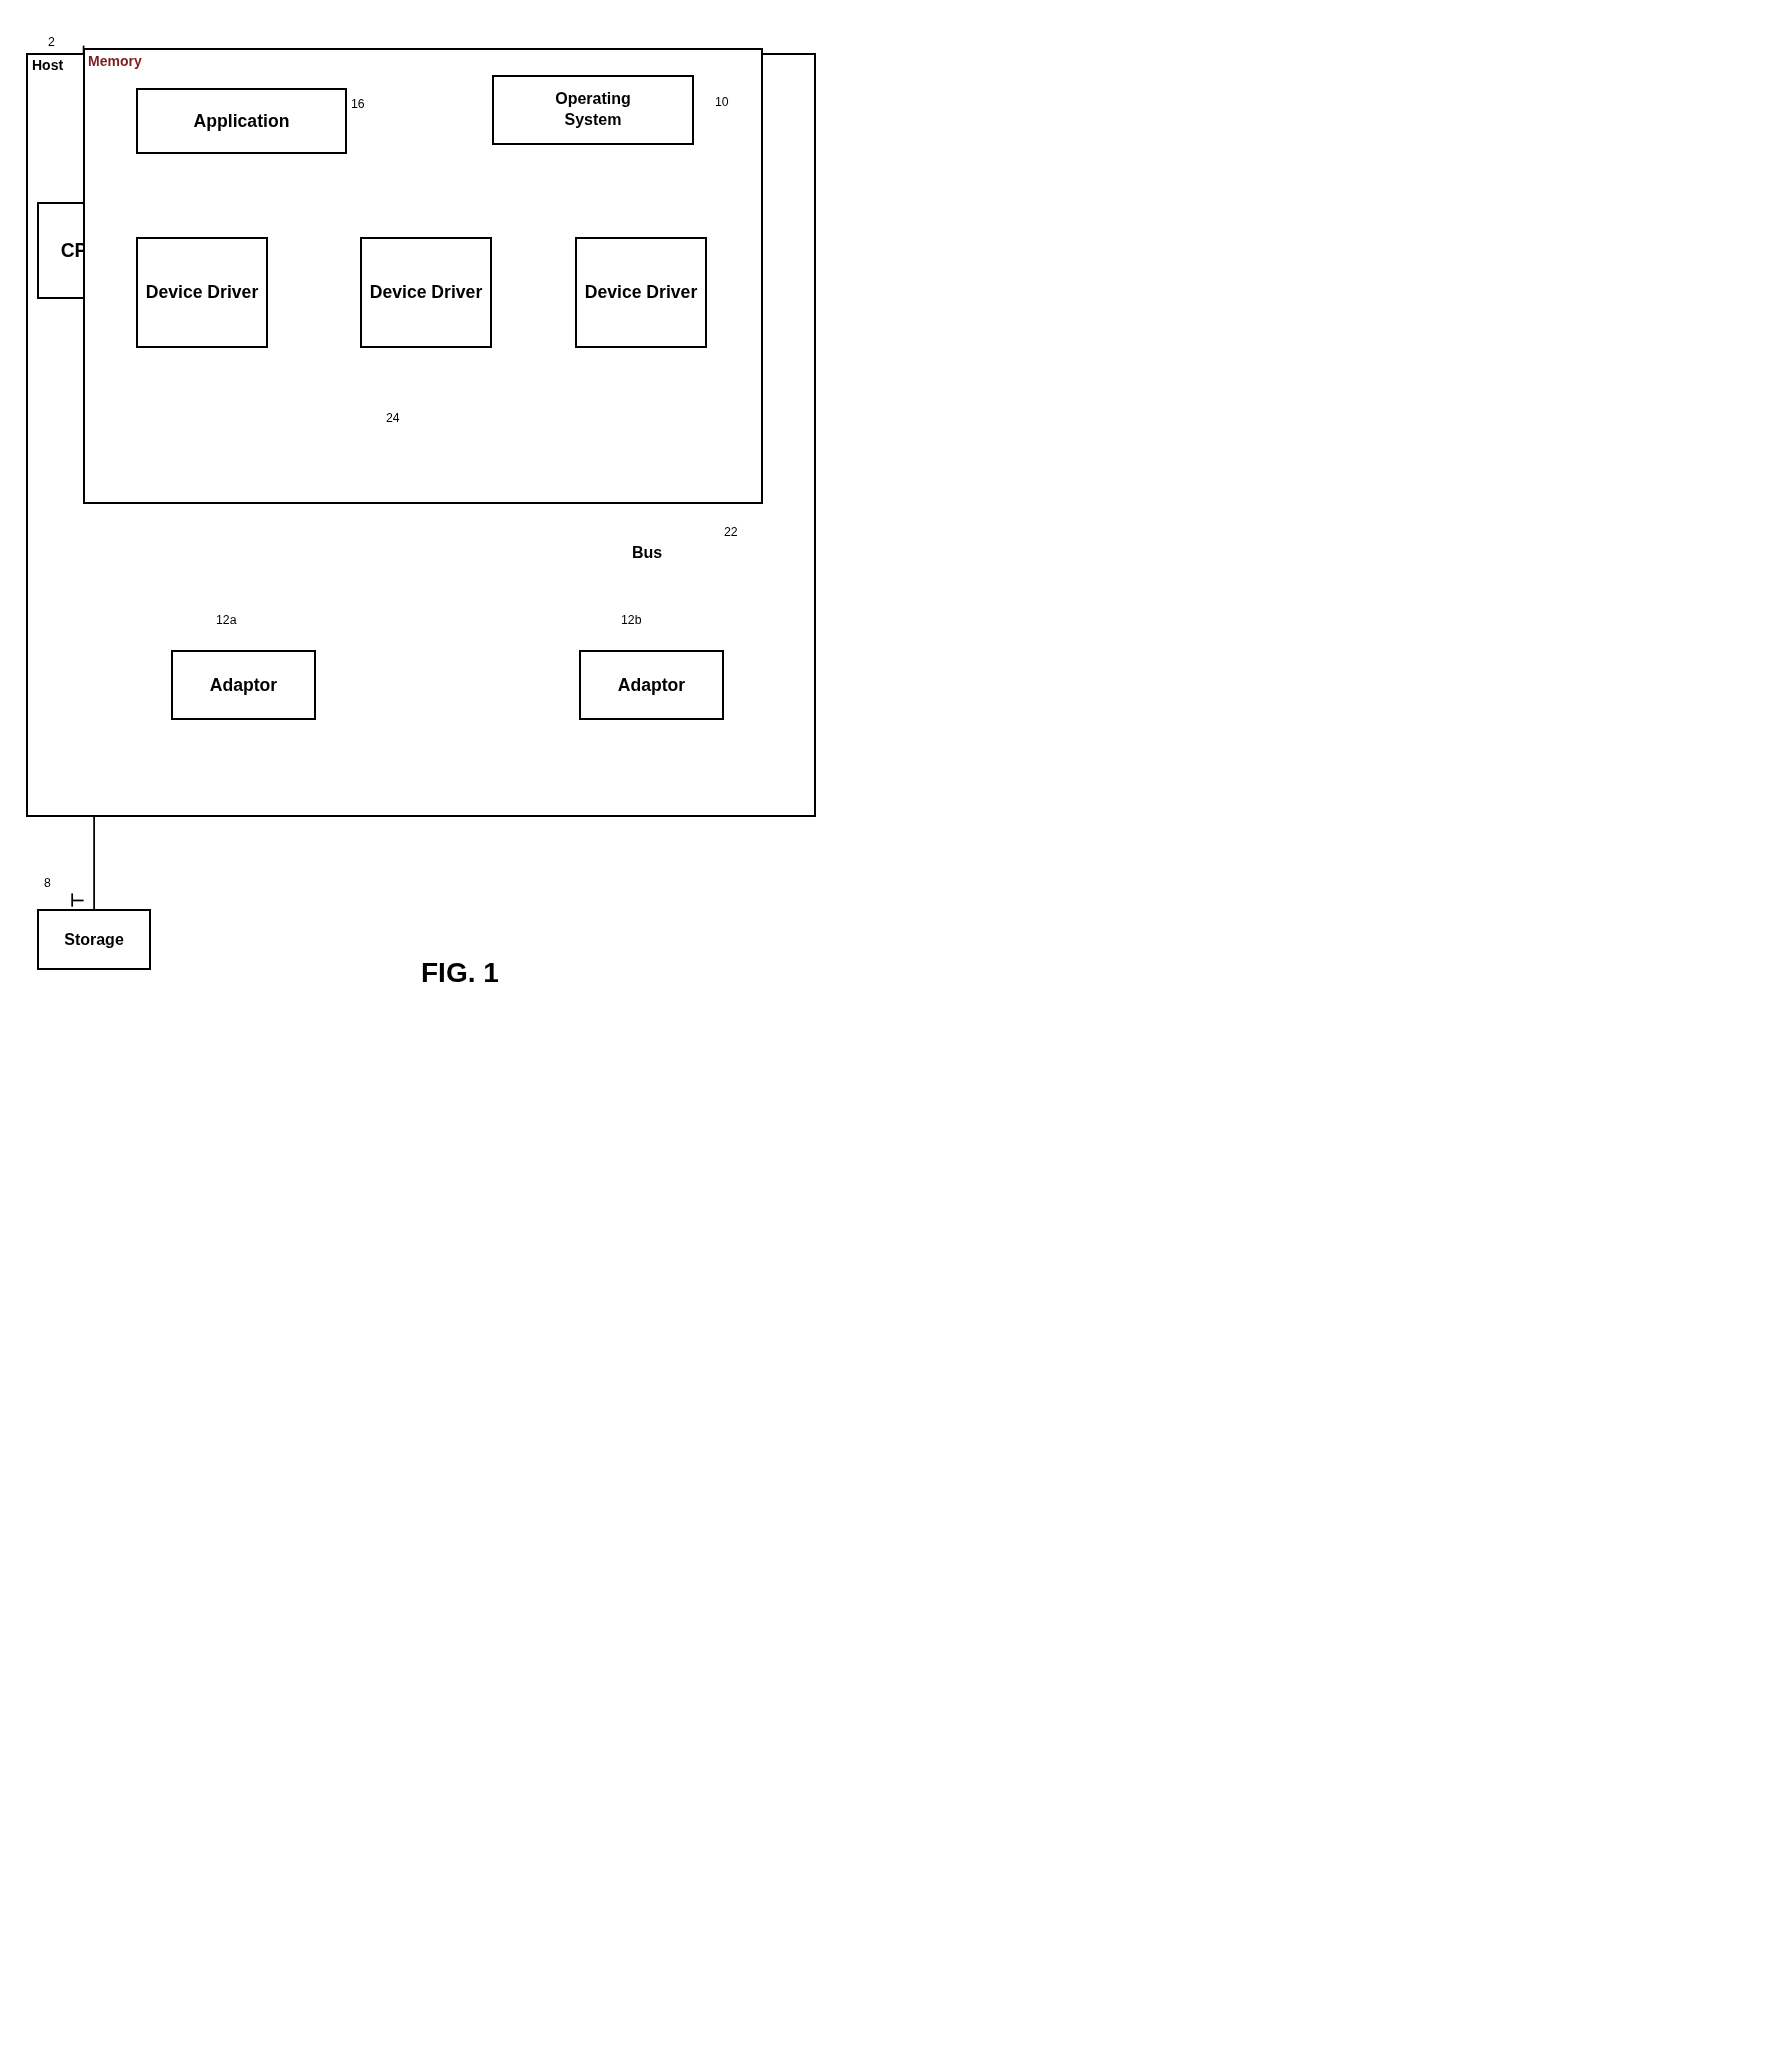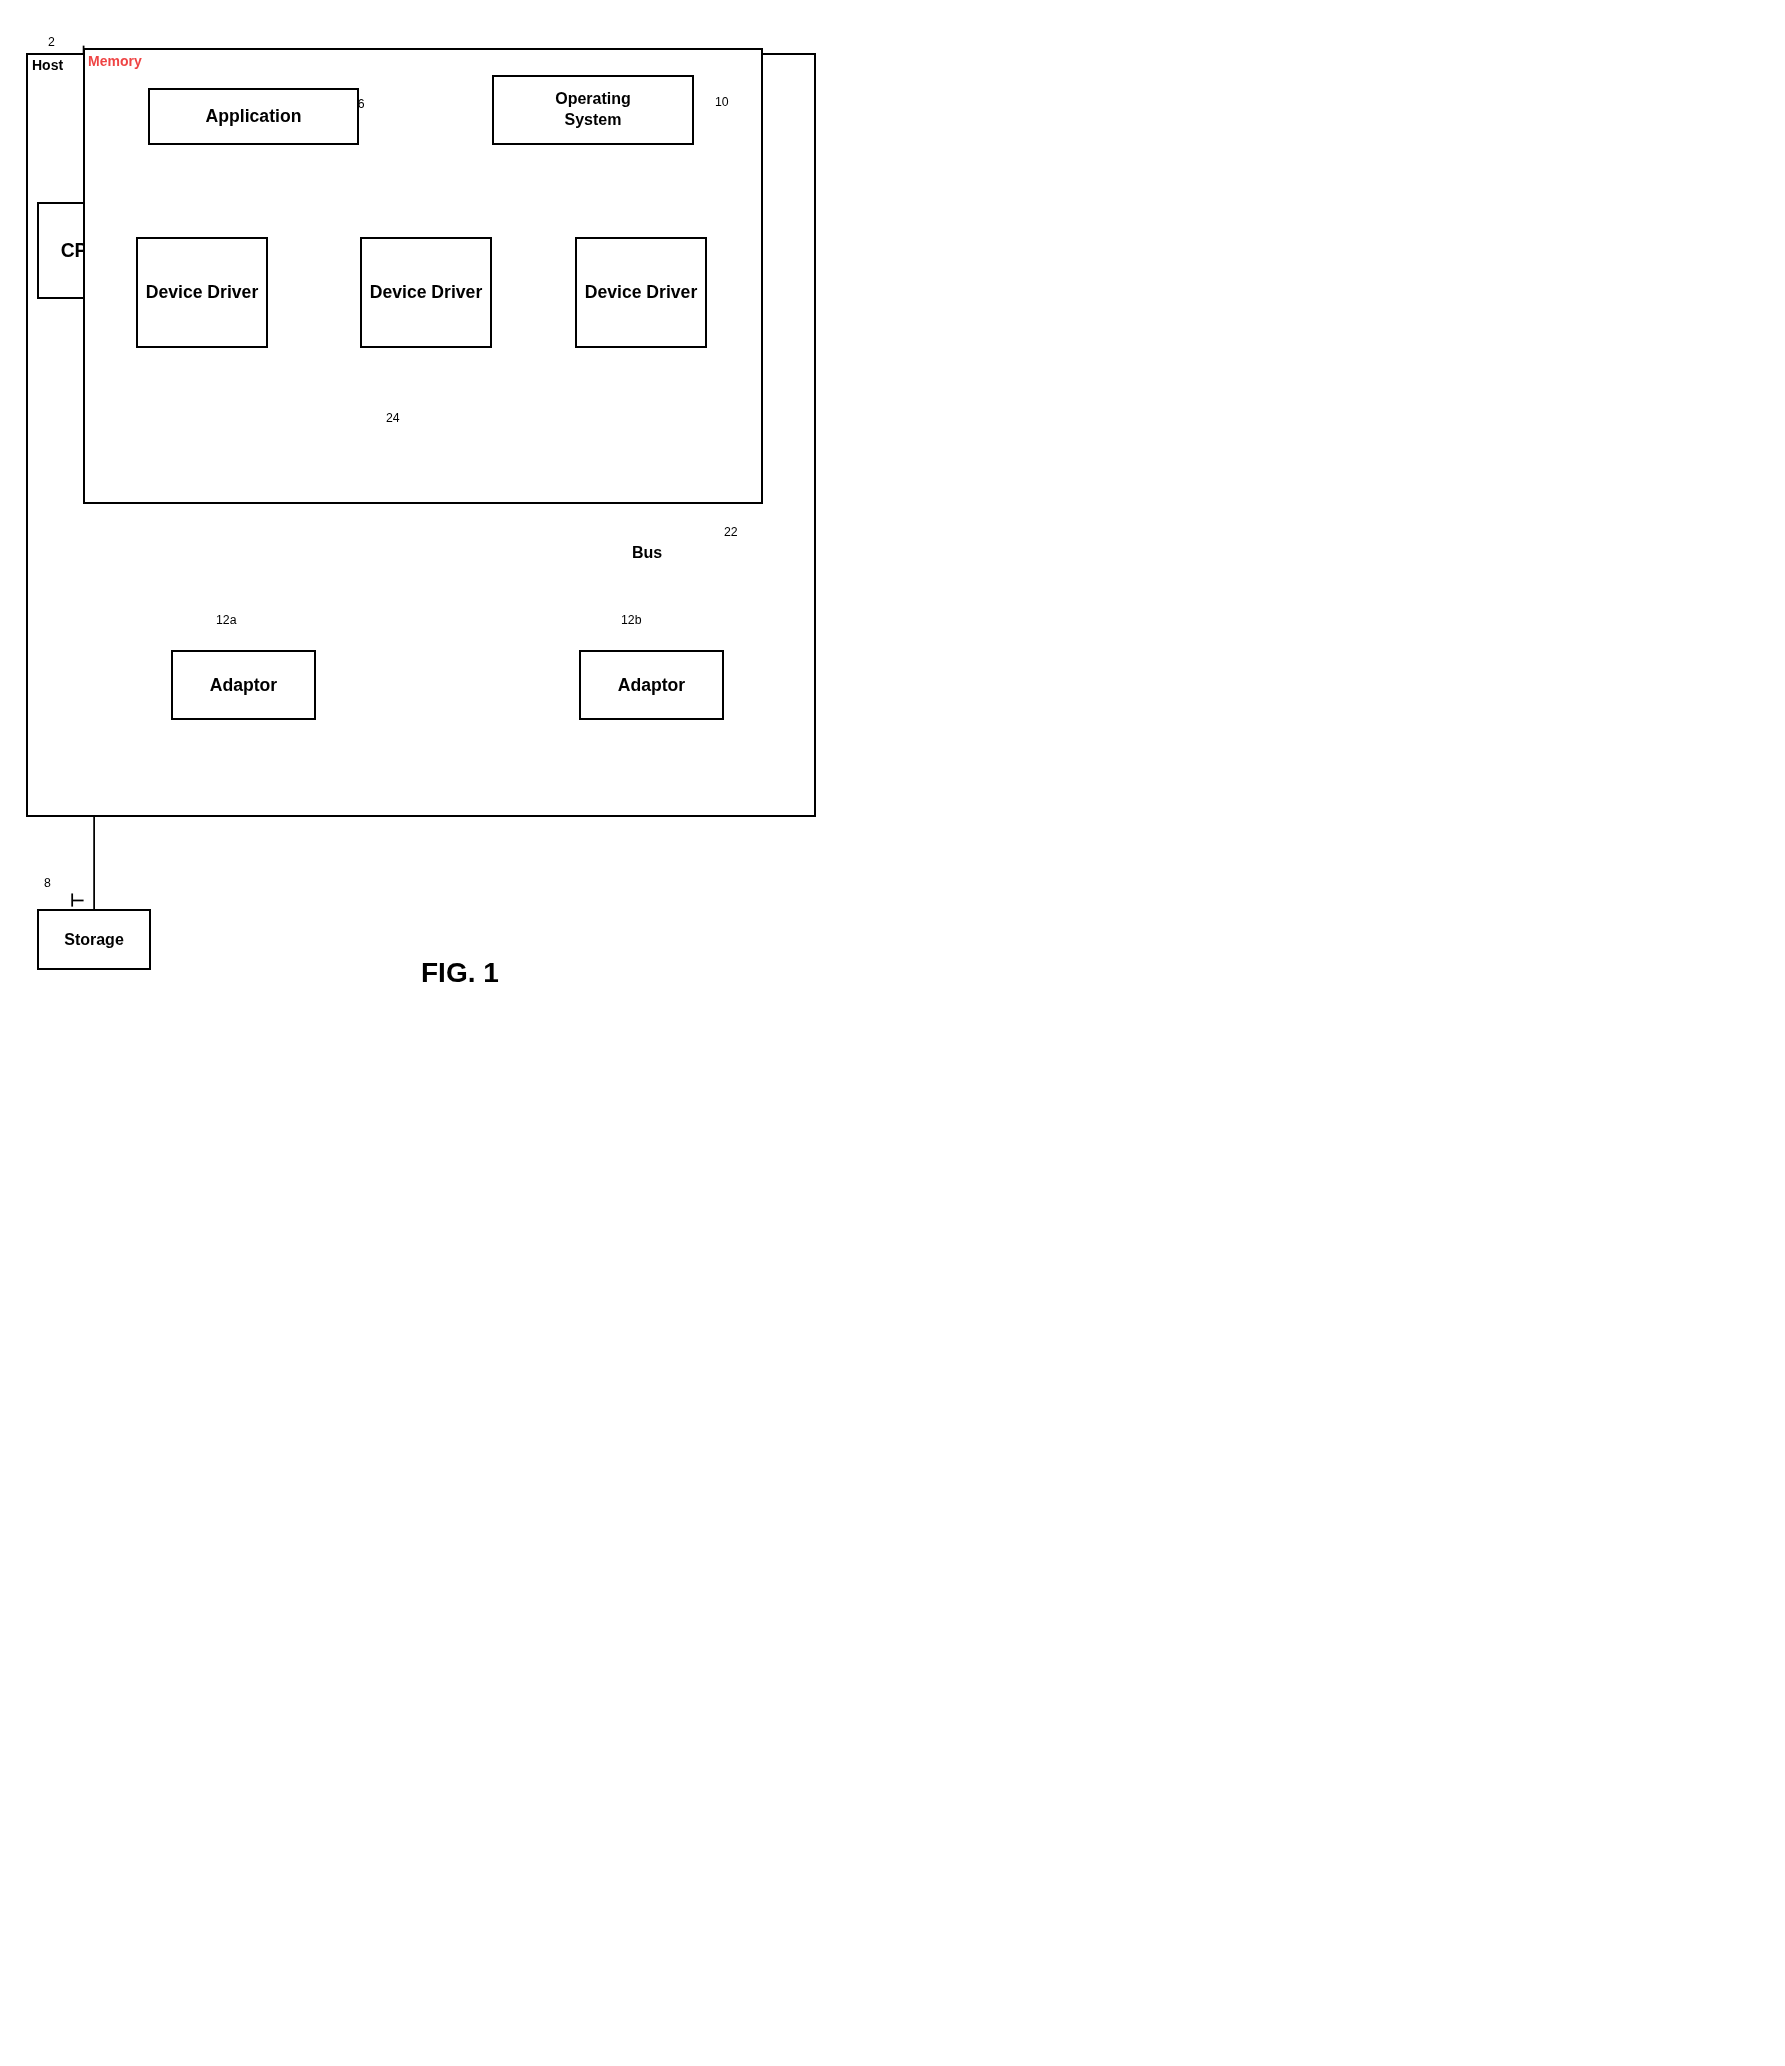--- a/index.html
+++ b/index.html
@@ -53,21 +53,21 @@
       height: 456px;
       border: 2.6px solid #000;
       background: #fff;
     }
 
     .memory-label {
       position: absolute;
       top: 53px; left: 88px;
       font-size: 14px;
       font-weight: bold;
-      color: #ef4444;
+      color: #7f1d1d;
     }
 
     
     .cpu-box {
       position: absolute;
       top: 202px; left: 37px;
       width: 88px;
       height: 97px;
       border: 2.6px solid #000;
       background: #fff;
@@ -80,27 +80,26 @@
       font-size: 19.3px;
       font-weight: bold;
       text-align: center;
     }
 
     
     .app-box {
       position: absolute;
       top: 88px; left: 136px;
       width: 211px;
-      height: 57px;
-      border: 2.6px solid #000;
-      background: #fff;
-      display: flex;
-      align-items: center;
-      justify-content: center;
-      margin-left: 12px;
+      height: 66px;
+      border: 2.6px solid #000;
+      background: #fff;
+      display: flex;
+      align-items: center;
+      justify-content: center;
     }
 
     .app-text {
       font-size: 17.6px;
       font-weight: bold;
     }
 
     
     .os-box {
       position: absolute;

